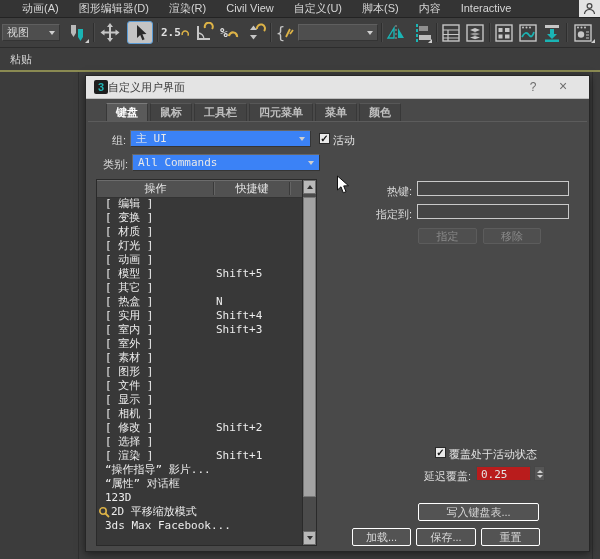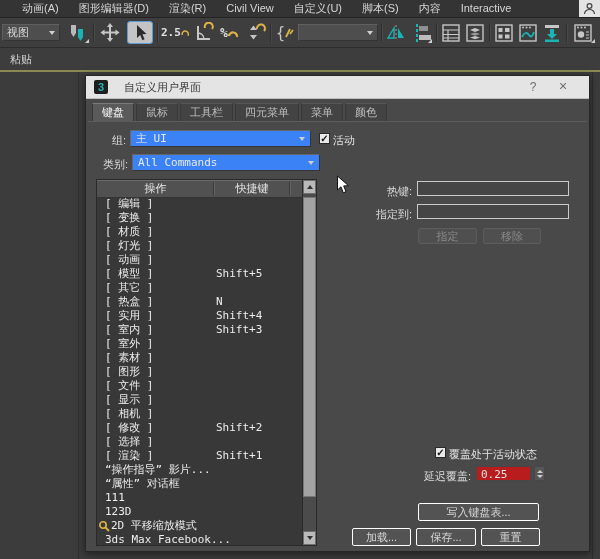--- a/index.html
+++ b/index.html
@@ -35,28 +35,28 @@
   .left-divider{position:absolute;left:78px;top:72px;width:1px;height:487px;background:#2f2f2f;}
   .right-divider{position:absolute;left:592px;top:72px;width:1px;height:487px;background:#2f2f2f;}
 
   
   .dialog{position:absolute;left:85px;top:75px;width:505px;height:477px;background:#494949;
     border:1px solid #262626;box-sizing:border-box;box-shadow:0 2px 8px rgba(0,0,0,.5);}
   .titlebar{position:absolute;left:0;top:0;width:100%;height:22px;background:#e4e4e4;
     border-bottom:1px solid #bdbdbd;display:flex;align-items:center;}
   .app-badge{width:14px;height:14px;margin-left:8px;background:#1e1e1e;border-radius:2px;
     color:#21b5b5;font-size:11px;font-weight:bold;display:flex;align-items:center;justify-content:center;}
-  .dlg-title{margin-left:16px;font-size:11px;color:#3a3a3a;}
+  .dlg-title{margin-left:0;font-size:11px;color:#3a3a3a;}
   .dlg-help{position:absolute;right:48px;top:3px;width:16px;height:16px;text-align:center;
     line-height:16px;color:#6d6d6d;font-size:12px;}
   .dlg-close{position:absolute;right:18px;top:2px;width:16px;height:16px;text-align:center;
     line-height:16px;color:#6d6d6d;font-size:14px;}
 
   
-  .tabstrip{position:absolute;left:6px;top:27px;display:flex;}
+  .tabstrip{position:absolute;left:20px;top:27px;display:flex;font-weight:bold;}
   .tab{height:17px;line-height:17px;padding:0 9px;margin-right:2px;font-size:11px;color:#bfbfbf;
     background:#434343;border:1px solid #383838;border-bottom:none;border-top-color:#575757;}
   .tab.active{background:#5a5a5a;color:#ffffff;border-top-color:#7a7a7a;}
   .tab-underline{position:absolute;left:2px;top:45px;width:499px;height:1px;background:#5c5c5c;}
 
   .fld-label{position:absolute;font-size:11px;color:#dcdcdc;text-align:right;}
   .dropdown{position:absolute;height:17px;background:#3b82f6;border:1px solid #666;
     border-bottom-color:#353535;border-right-color:#353535;box-sizing:border-box;
     display:flex;align-items:center;font-size:11px;color:#e9e9e9;padding:0 5px;
     font-family:"DejaVu Sans Mono",monospace;}
@@ -435,25 +435,20 @@
             <span class="act">“操作指导” 影片...</span>
             <span class="hk"></span>
           </div>
 
           <div class="lrow">
 
             <span class="act">“属性” 对话框</span>
             <span class="hk"></span>
           </div>
 
-          <div class="lrow">
-
-            <span class="act">111</span>
-            <span class="hk"></span>
-          </div>
 
           <div class="lrow">
 
             <span class="act">123D</span>
             <span class="hk"></span>
           </div>
 
           <div class="lrow">
             <svg class="row-icon" viewBox="0 0 12 12">
               <circle cx="5" cy="5" r="3.2" fill="none" stroke="#ddb347" stroke-width="1.6"></circle>

